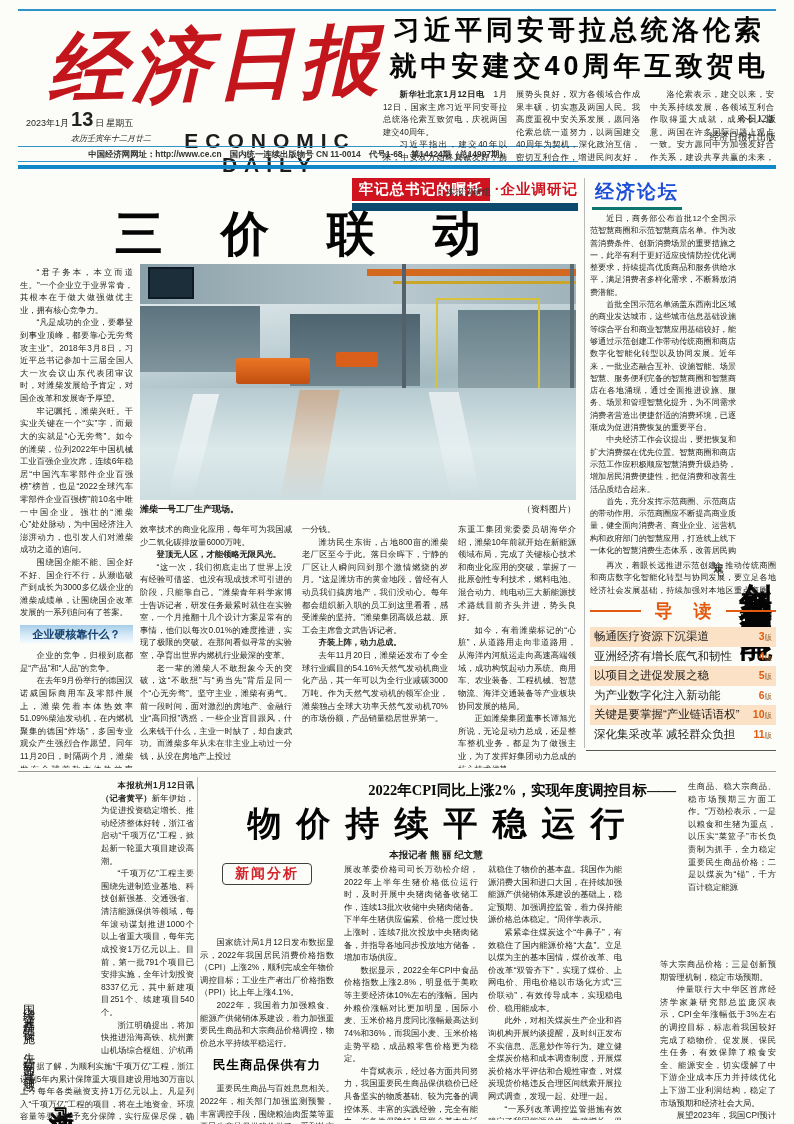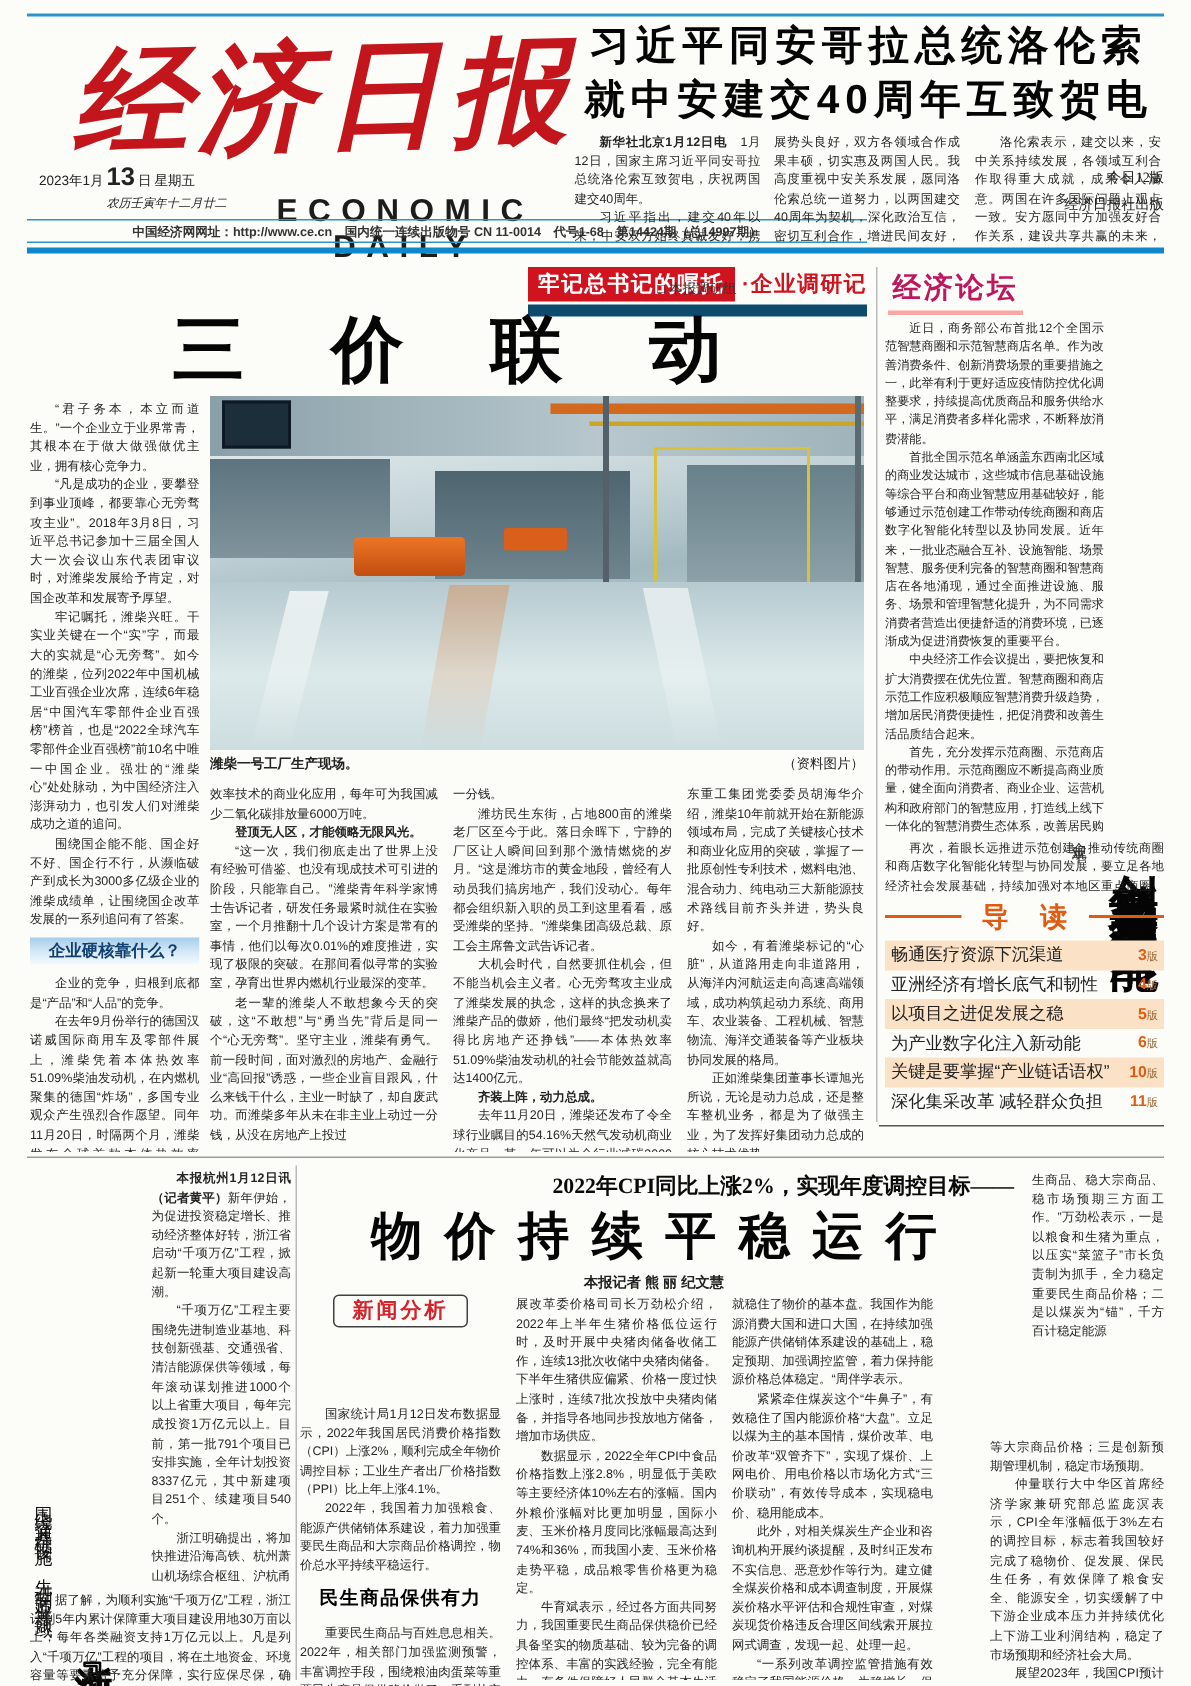--- a/index.html
+++ b/index.html
@@ -16,21 +16,21 @@
   
   .top-rule { left:18px; top:9px; width:758px; height:2px; background:#2e93c9; }
   .brand { left:48px; top:14px; width:336px; height:112px; font-size:78px; font-weight:900;
            color:#c3161c; letter-spacing:6px; line-height:1.3; text-align:center;
            font-family:"Liberation Serif","DejaVu Serif",serif; font-style:italic;
            transform:rotate(-1.5deg); }
   .brand-en { left:150px; top:129px; width:240px; text-align:center; font-size:21px;
               font-weight:bold; letter-spacing:7px; color:#1c1c1c; }
   .date-block { left:26px; top:109px; width:125px; font-size:9px; color:#222; }
   .date-block .row1 { display:flex; align-items:baseline; gap:2px; }
-  .date-block .day { font-size:17px; font-weight:bold; line-height:1; }
+  .date-block .day { font-size:20px; font-weight:bold; line-height:1; }
   .date-block .lunar { font-size:8px; margin-top:3px; font-family:"Liberation Serif",serif; font-style:italic; }
   .pub-block { left:652px; top:110px; width:124px; text-align:right; font-size:9.5px;
                line-height:1.9; color:#222; font-family:"Liberation Serif",serif; }
   .info-bar { left:18px; top:146px; width:560px; height:16px; border-top:1px solid #2e93c9;
               border-bottom:1px solid #2e93c9; font-size:8.4px; font-weight:bold; line-height:14px;
               text-align:center; color:#333; }
   .blue-band { left:18px; top:165px; width:758px; height:4px; background:#0f87c9; }
 
   
   .cg-hl { left:382px; top:13px; width:394px; text-align:center; font-size:27px; font-weight:900;
@@ -62,22 +62,22 @@
   .wc-col3 { left:302px; width:146px; }
   .wc-col4 { left:458px; width:118px; }
 
   
   .vline-main { left:584px; top:178px; width:1px; height:570px; background:#b9b9b9; }
   .daodu-rule { left:586px; top:750px; width:190px; height:1px; background:#555; }
   .hr-bottom  { left:18px; top:771px; width:758px; height:1px; background:#9a9a9a; }
   .vline-bottom { left:197px; top:777px; width:1px; height:343px; background:#b9b9b9; }
 
   
-  .forum-title { left:592px; top:179px; font-size:19px; font-weight:900; color:#be185d;
-                 border-bottom:3px solid #fca5a5; padding:0 3px 2px; letter-spacing:2px; }
+  .forum-title { left:592px; top:179px; font-size:19px; font-weight:900; color:#1d4ed8;
+                 border-bottom:3px solid #0f766e; padding:0 3px 2px; letter-spacing:2px; }
   .forum-body { left:590px; top:213px; width:146px; height:345px; font-size:8.1px; }
   .forum-byline { left:711px; top:492px; height:70px; writing-mode:vertical-rl; font-size:10px; color:#333; letter-spacing:3px; }
   .forum-vhl { left:733px; top:214px; height:392px; writing-mode:vertical-rl; font-size:33px;
                font-weight:900; letter-spacing:5px; color:#050505; }
   .forum-wide { left:590px; top:560px; width:186px; height:36px; font-size:8.1px; }
 
   
   .daodu-hd { left:590px; top:599px; width:186px; display:flex; align-items:center; }
   .daodu-hd .ln { flex:1; border-top:2px solid #e05a10; }
   .daodu-hd .t { font-size:18px; font-weight:900; color:#e05a10; letter-spacing:8px; padding:0 6px 0 14px; }
@@ -197,21 +197,20 @@
 
 <div class="abs bt wc-colB wc-col2">
   <p class="noind">效率技术的商业化应用，每年可为我国减少二氧化碳排放量6000万吨。</p>
   <p class="lead">登顶无人区，才能领略无限风光。</p>
   <p>“这一次，我们彻底走出了世界上没有经验可借鉴、也没有现成技术可引进的阶段，只能靠自己。”潍柴青年科学家博士告诉记者，研发任务最紧时就住在实验室，一个月推翻十几个设计方案是常有的事情，他们以每次0.01%的难度推进，实现了极限的突破。在那间看似寻常的实验室，孕育出世界内燃机行业最深的变革。</p>
   <p>老一辈的潍柴人不敢想象今天的突破，这“不敢想”与“勇当先”背后是同一个“心无旁骛”。坚守主业，潍柴有勇气。前一段时间，面对激烈的房地产、金融行业“高回报”诱惑，一些企业盲目跟风，什么来钱干什么，主业一时缺了，却自废武功。而潍柴多年从未在非主业上动过一分钱，从没在房地产上投过</p>
 </div>
 <div class="abs bt wc-colB wc-col3">
   <p class="noind">一分钱。</p>
   <p>潍坊民生东街，占地800亩的潍柴老厂区至今于此。落日余晖下，宁静的厂区让人瞬间回到那个激情燃烧的岁月。“这是潍坊市的黄金地段，曾经有人动员我们搞房地产，我们没动心。每年都会组织新入职的员工到这里看看，感受潍柴的坚持。”潍柴集团高级总裁、原工会主席鲁文武告诉记者。</p>
-  <p>大机会时代，自然要抓住机会，但不能当机会主义者。心无旁骛攻主业成了潍柴发展的执念，这样的执念换来了潍柴产品的傲娇，他们最终“把发动机卖得比房地产还挣钱”——本体热效率51.09%柴油发动机的社会节能效益就高达1400亿元。</p>
   <p class="lead">齐装上阵，动力总成。</p>
   <p>去年11月20日，潍柴还发布了令全球行业瞩目的54.16%天然气发动机商业化产品，其一年可以为全行业减碳3000万吨。作为天然气发动机的领军企业，潍柴独占全球大功率天然气发动机70%的市场份额，产品销量稳居世界第一。</p>
 
 </div>
 <div class="abs bt wc-colB wc-col4">
   <p class="noind">东重工集团党委委员胡海华介绍，潍柴10年前就开始在新能源领域布局，完成了关键核心技术和商业化应用的突破，掌握了一批原创性专利技术，燃料电池、混合动力、纯电动三大新能源技术路线目前齐头并进，势头良好。</p>
   <p>如今，有着潍柴标记的“心脏”，从道路用走向非道路用，从海洋内河航运走向高速高端领域，成功构筑起动力系统、商用车、农业装备、工程机械、智慧物流、海洋交通装备等产业板块协同发展的格局。</p>
   <p>正如潍柴集团董事长谭旭光所说，无论是动力总成，还是整车整机业务，都是为了做强主业，为了发挥好集团动力总成的核心技术优势。</p>
 
 </div>

